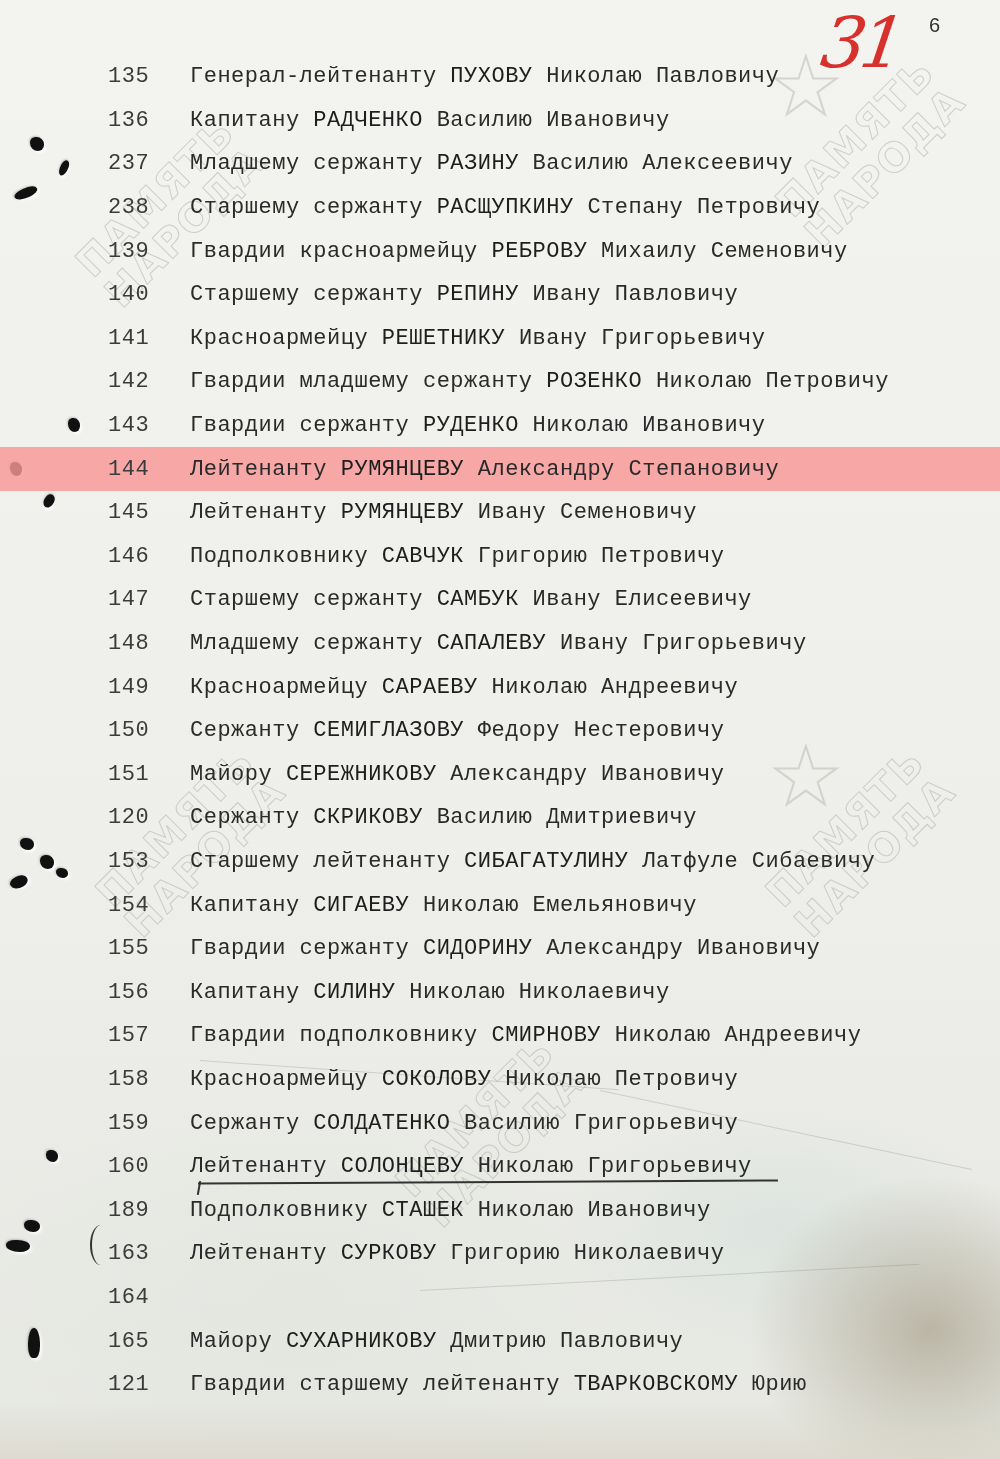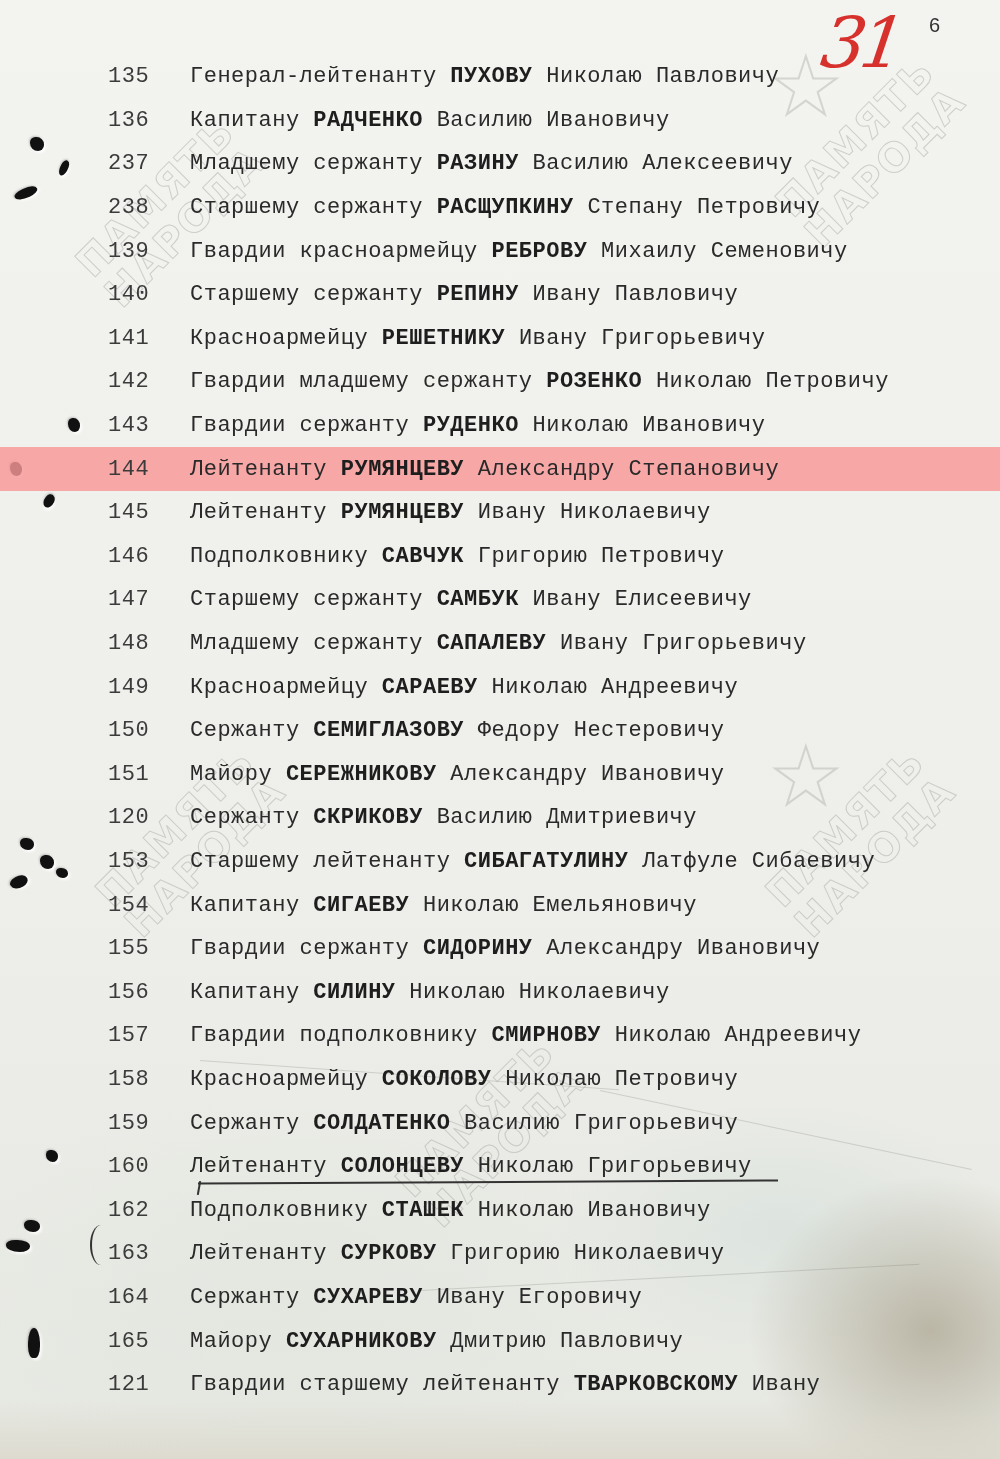--- a/index.html
+++ b/index.html
@@ -101,21 +101,21 @@
       left: 108px;
       width: 50px;
       text-align: left;
       color: #3b3b3b;
     }
     .row .text {
       position: absolute;
       left: 190px;
     }
     .row .surname {
-      font-weight: bold;
+      font-weight: normal;
       color: #1e1e1e;
     }
     .underline-mark {
       position: absolute;
       left: 198px;
       top: 1181px;
       width: 580px;
       height: 2px;
       background: #333;
       transform: rotate(-0.3deg);
@@ -230,21 +230,21 @@
     <div class="row">
       <span class="num">143</span>
       <span class="text"><span>Гвардии сержанту</span> <span class="surname">РУДЕНКО</span> <span>Николаю Ивановичу</span></span>
     </div>
     <div class="row highlight">
       <span class="num">144</span>
       <span class="text"><span>Лейтенанту</span> <span class="surname">РУМЯНЦЕВУ</span> <span>Александру Степановичу</span></span>
     </div>
     <div class="row">
       <span class="num">145</span>
-      <span class="text"><span>Лейтенанту</span> <span class="surname">РУМЯНЦЕВУ</span> <span>Ивану Николаевичу</span></span>
+      <span class="text"><span>Лейтенанту</span> <span class="surname">РУМЯНЦЕВУ</span> <span>Ивану Семеновичу</span></span>
     </div>
     <div class="row">
       <span class="num">146</span>
       <span class="text"><span>Подполковнику</span> <span class="surname">САВЧУК</span> <span>Григорию Петровичу</span></span>
     </div>
     <div class="row">
       <span class="num">147</span>
       <span class="text"><span>Старшему сержанту</span> <span class="surname">САМБУК</span> <span>Ивану Елисеевичу</span></span>
     </div>
     <div class="row">
@@ -293,37 +293,36 @@
     </div>
     <div class="row">
       <span class="num">159</span>
       <span class="text"><span>Сержанту</span> <span class="surname">СОЛДАТЕНКО</span> <span>Василию Григорьевичу</span></span>
     </div>
     <div class="row">
       <span class="num">160</span>
       <span class="text"><span>Лейтенанту</span> <span class="surname">СОЛОНЦЕВУ</span> <span>Николаю Григорьевичу</span></span>
     </div>
     <div class="row">
-      <span class="num">162</span>
+      <span class="num">189</span>
       <span class="text"><span>Подполковнику</span> <span class="surname">СТАШЕК</span> <span>Николаю Ивановичу</span></span>
     </div>
     <div class="row">
       <span class="num">163</span>
       <span class="text"><span>Лейтенанту</span> <span class="surname">СУРКОВУ</span> <span>Григорию Николаевичу</span></span>
     </div>
     <div class="row">
       <span class="num">164</span>
-      <span class="text"><span>Сержанту</span> <span class="surname">СУХАРЕВУ</span> <span>Ивану Егоровичу</span></span>
     </div>
     <div class="row">
       <span class="num">165</span>
       <span class="text"><span>Майору</span> <span class="surname">СУХАРНИКОВУ</span> <span>Дмитрию Павловичу</span></span>
     </div>
     <div class="row">
       <span class="num">121</span>
-      <span class="text"><span>Гвардии старшему лейтенанту</span> <span class="surname">ТВАРКОВСКОМУ</span> <span>Ивану</span></span>
+      <span class="text"><span>Гвардии старшему лейтенанту</span> <span class="surname">ТВАРКОВСКОМУ</span> <span>Юрию</span></span>
     </div>
   </div>
 
   <div class="underline-mark"></div>
   <div class="underline-hook"></div>
 
 </div>
 
 </body></html>

